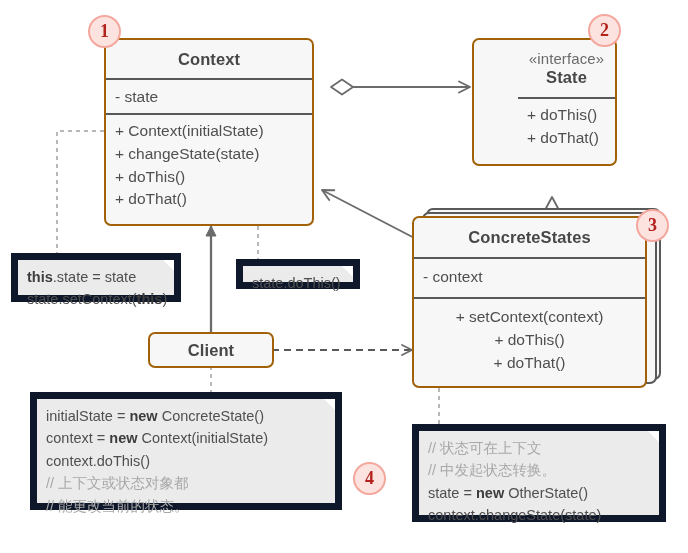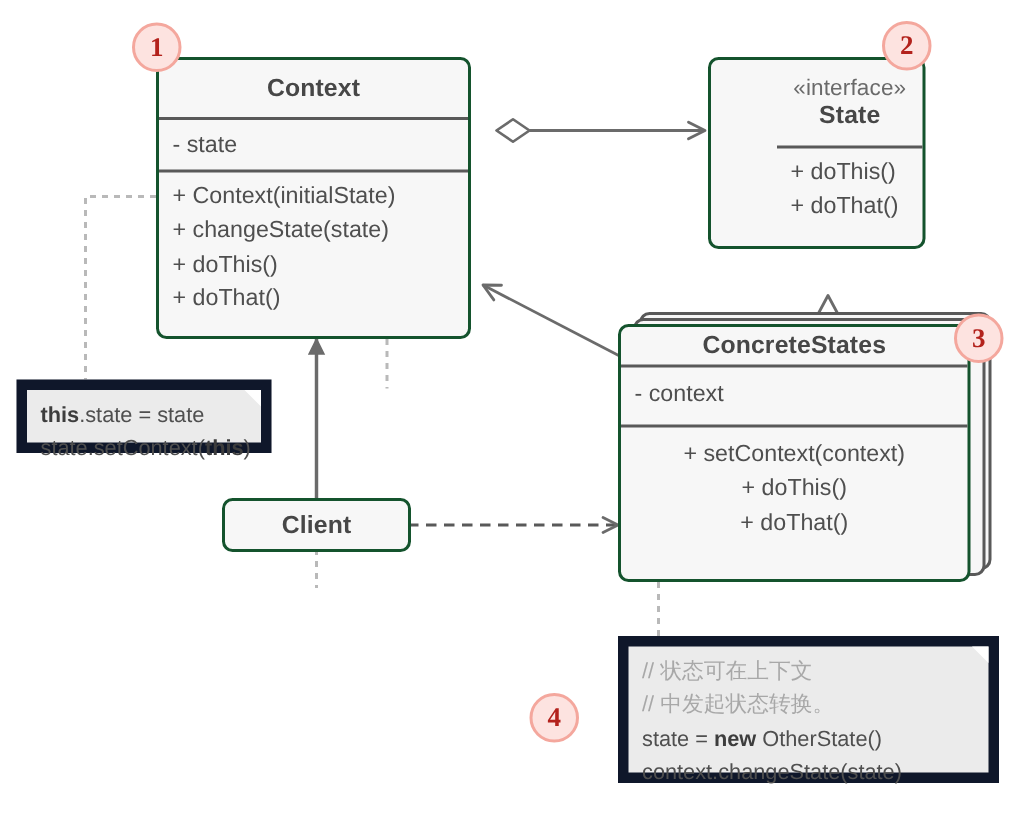--- a/index.html
+++ b/index.html
@@ -9,21 +9,21 @@
     color:#4a4a4a;
     -webkit-font-smoothing:antialiased;
   }
   #canvas{position:absolute;inset:0;width:688px;height:553px;}
   svg.edges{position:absolute;left:0;top:0;width:688px;height:553px;pointer-events:none;}
 
   
   .cls{
     position:absolute;
     background:#f7f7f7;
-    border:2px solid #14532d;
+    border:2px solid #a16207;
     border-radius:7px;
     box-sizing:border-box;
     z-index:5;
   }
   .cls .sec{
     border-bottom:2px solid #595959;
     box-sizing:border-box;
   }
   .cls .sec:last-child{border-bottom:none;}
   .cls .title{
@@ -189,21 +189,21 @@
     <div class="sec members">
       <div>+ doThis()</div>
       <div>+ doThat()</div>
     </div>
   </div>
 
   <div class="stack-l2" style="left:426px;top:208px;width:235px;height:172px;"></div>
   <div class="stack-l1" style="left:422px;top:212px;width:235px;height:172px;"></div>
 
   <div class="cls" style="left:412px;top:216px;width:235px;height:172px;">
-    <div class="sec title" style="height:27px;">
+    <div class="sec title" style="height:41px;">
       <span class="nm">ConcreteStates</span>
     </div>
     <div class="sec members" style="height:40px;padding-top:7px;">
       <div>- context</div>
     </div>
     <div class="sec members" style="padding-top:7px;text-align:center;">
       <div>+ setContext(context)</div>
       <div>+ doThis()</div>
       <div>+ doThat()</div>
     </div>
@@ -214,21 +214,33 @@
       <span class="nm">Client</span>
     </div>
   </div>
 
   <div class="note" style="left:11px;top:253px;width:170px;height:49px;">
     <span class="fold"></span>
     <div><b>this</b>.state = state</div>
     <div>state.setContext(<b>this</b>)</div>
   </div>
 
-
+  <div class="note" style="left:236px;top:259px;width:124px;height:30px;">
+    <span class="fold"></span>
+    <div>state.doThis()</div>
+  </div>
+
+  <div class="note" style="left:30px;top:392px;width:312px;height:118px;">
+    <span class="fold"></span>
+    <div>initialState = <b>new</b> ConcreteState()</div>
+    <div>context = <b>new</b> Context(initialState)</div>
+    <div>context.doThis()</div>
+    <div class="cmt">// 上下文或状态对象都</div>
+    <div class="cmt">// 能更改当前的状态。</div>
+  </div>
 
   <div class="note" style="left:412px;top:424px;width:254px;height:98px;">
     <span class="fold"></span>
     <div class="cmt">// 状态可在上下文</div>
     <div class="cmt">// 中发起状态转换。</div>
     <div>state = <b>new</b> OtherState()</div>
     <div>context.changeState(state)</div>
   </div>
 
   <div class="badge" style="left:88px;top:15px;">

